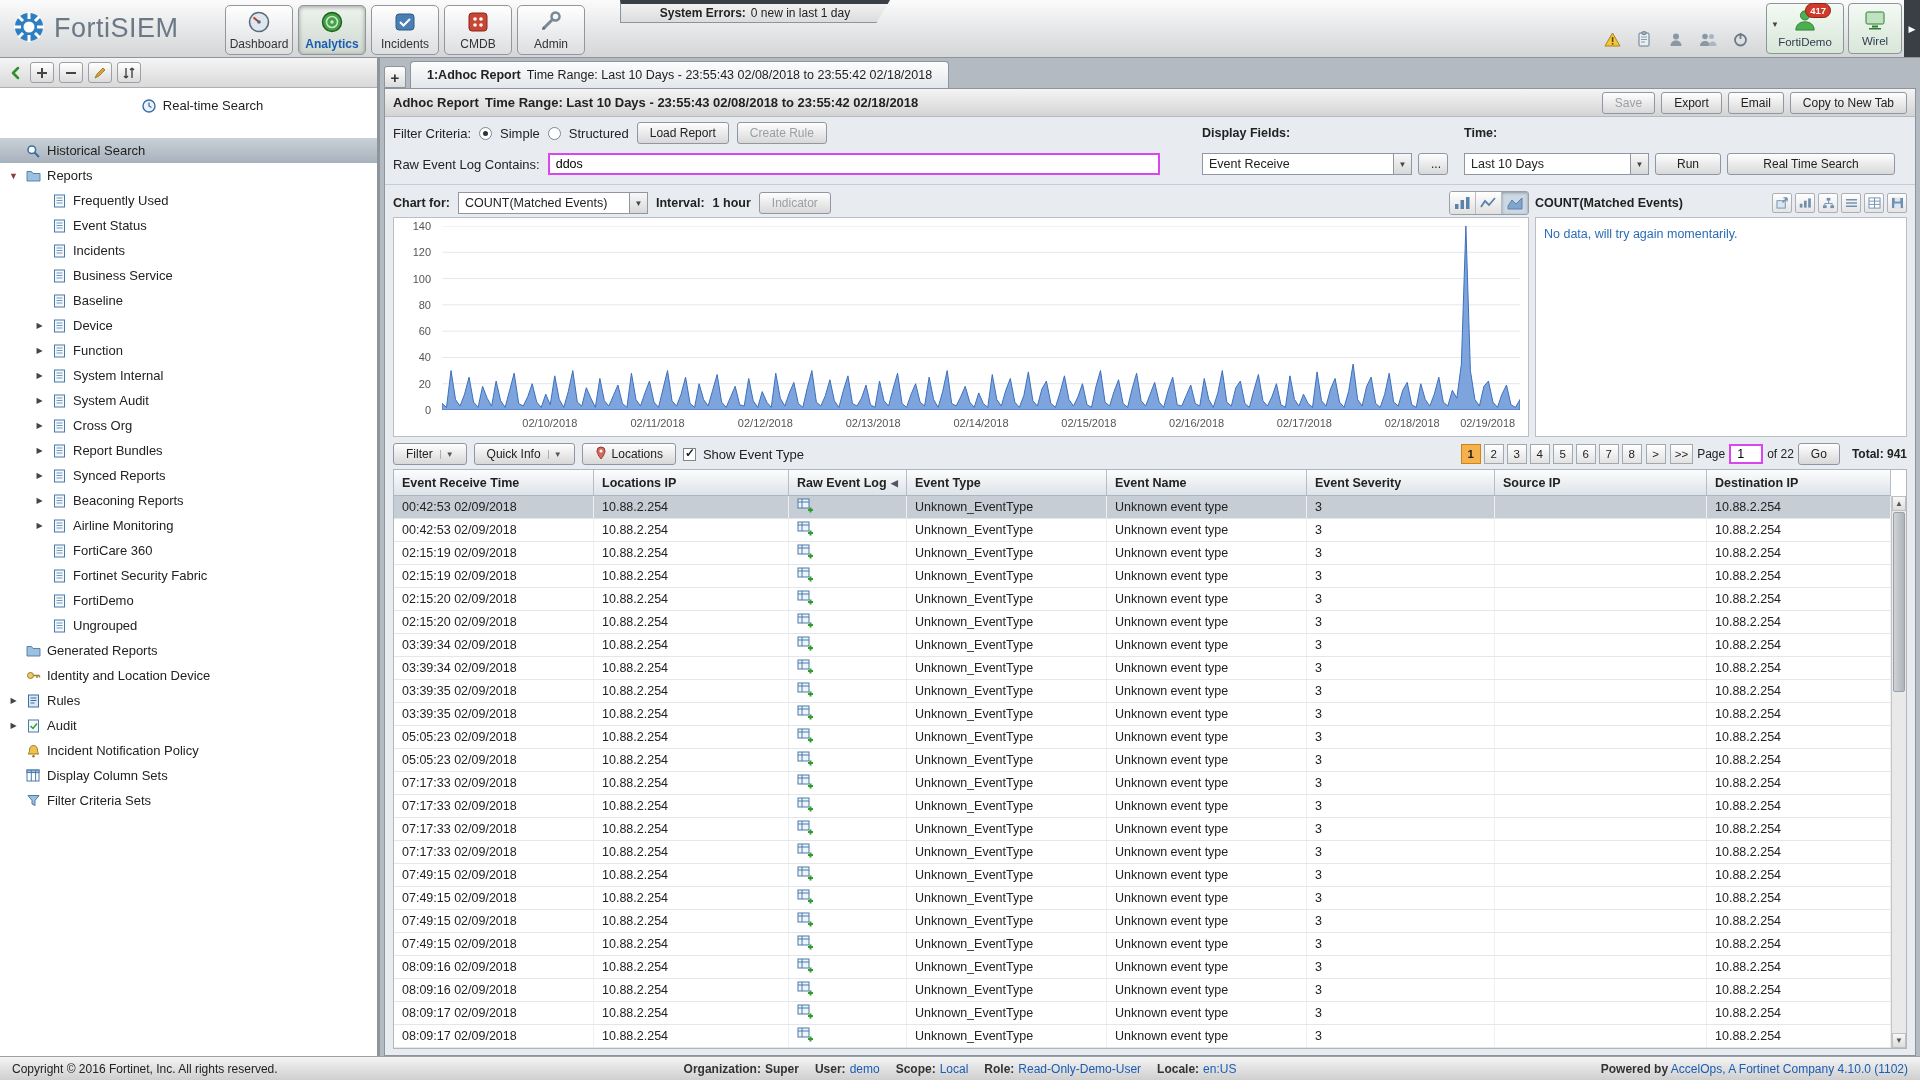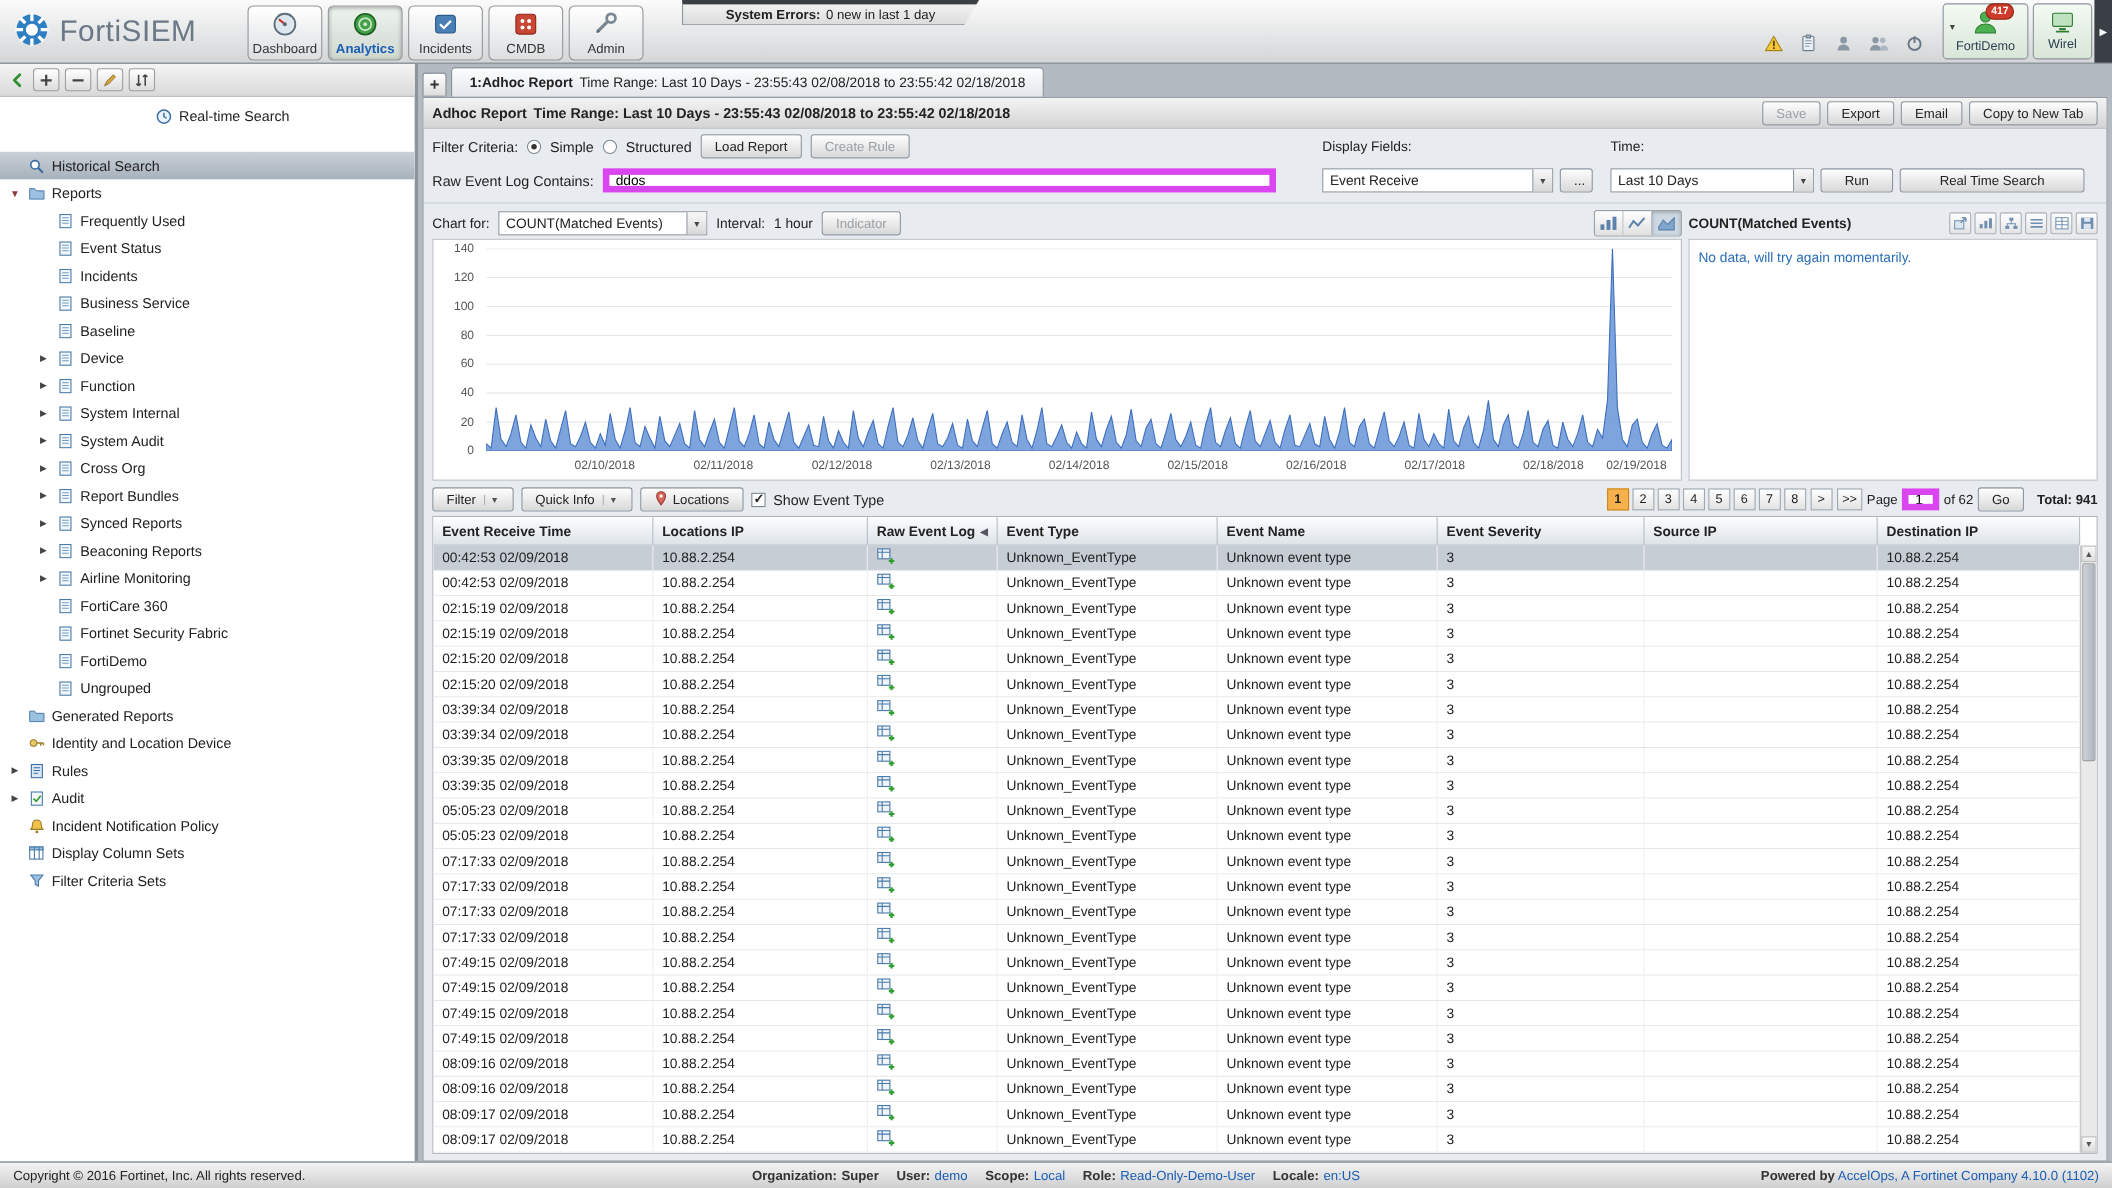--- a/index.html
+++ b/index.html
@@ -51,26 +51,26 @@
   .panel { flex:1; border:1px solid #8c949c; background:#e8ecf0; display:flex; flex-direction:column; overflow:hidden; }
   .panel-title { height:28px; background:linear-gradient(#f4f4f4,#d4d4d4); border-bottom:1px solid #b4bac0; display:flex; align-items:center; padding:0 8px; flex-shrink:0; }
   .title-text { font-weight:bold; font-size:13px; display:flex; gap:6px; }
   .title-actions { margin-left:auto; display:flex; gap:6px; }
   .btn { height:22px; padding:0 12px; border:1px solid #8f98a2; border-radius:3px; background:linear-gradient(#fefefe,#d8d8d8); font-size:12px; font-family:inherit; color:#222; cursor:pointer; display:inline-flex; align-items:center; gap:5px; }
   .btn.disabled { color:#9aa0a6; cursor:default; }
   .btn .caret { font-size:8px; color:#555; border-left:1px solid #aab0b6; padding-left:5px; margin-left:2px; }
 
   .filter-grid { display:grid; grid-template-columns:1fr 210px 40px 185px 66px 168px; grid-template-rows:26px 30px; align-items:center; padding:3px 20px 5px 8px; row-gap:3px; column-gap:6px; border-bottom:1px solid #c6ccd2; flex-shrink:0; }
   .fc-row { display:flex; align-items:center; gap:8px; }
-  .bold-label { font-weight:normal; font-size:12.5px; }
+  .bold-label { font-weight:bold; font-size:12.5px; }
   .radio { width:13px; height:13px; border:1px solid #7a8894; border-radius:50%; background:#fff; position:relative; display:inline-block; cursor:pointer; flex-shrink:0; }
   .radio.checked::after { content:''; position:absolute; inset:3px; background:#333; border-radius:50%; }
   .checkbox { width:13px; height:13px; border:1px solid #7a8894; background:#fff; position:relative; display:inline-block; cursor:pointer; flex-shrink:0; }
   .checkbox.checked::after { content:'\2713'; position:absolute; top:-3px; left:1px; font-size:12px; font-weight:bold; color:#222; }
-  .text-input { height:22px; border:6px solid #d946ef; padding:0 6px; font-family:inherit; font-size:12.5px; background:#fff; }
+  .text-input { height:22px; border:2px solid #d946ef; padding:0 6px; font-family:inherit; font-size:12.5px; background:#fff; }
   .raw-input { width:612px; }
   .select { display:flex; align-items:center; height:22px; border:1px solid #8f98a2; background:#fff; cursor:pointer; }
   .select .sel-text { flex:1; padding:0 6px; font-size:12.5px; white-space:nowrap; overflow:hidden; }
   .select .sel-arrow { width:18px; align-self:stretch; background:linear-gradient(#f8f8f8,#d8d8d8); border-left:1px solid #8f98a2; display:flex; align-items:center; justify-content:center; font-size:8px; color:#444; }
   .more-btn { width:30px; height:22px; }
 
   .chart-section { display:flex; gap:6px; padding:4px 8px 2px 8px; flex-shrink:0; }
   .chart-left { flex:1; display:flex; flex-direction:column; }
   .chart-right { width:372px; display:flex; flex-direction:column; }
   .chart-controls { height:28px; display:flex; align-items:center; gap:8px; }
@@ -805,21 +805,21 @@
                 <span class="page-btn">4</span>
                 <span class="page-btn">5</span>
                 <span class="page-btn">6</span>
                 <span class="page-btn">7</span>
                 <span class="page-btn">8</span>
               </span>
             <span class="page-btn">&gt;</span>
             <span class="page-btn">&gt;&gt;</span>
             <span class="pg-label">Page</span>
             <input class="text-input page-input" value="1" style="">
-            <span class="pg-label">of 62</span>
+            <span class="pg-label">of 22</span>
             <button class="btn">Go</button>
             <span class="total-label">Total: 941</span>
           </div>
         </div>
 
         <div class="table-wrap">
           <div class="thead" id="thead">
               <div class="th" style="width: 200px;">
                 <span>Event Receive Time</span>
               </div>

